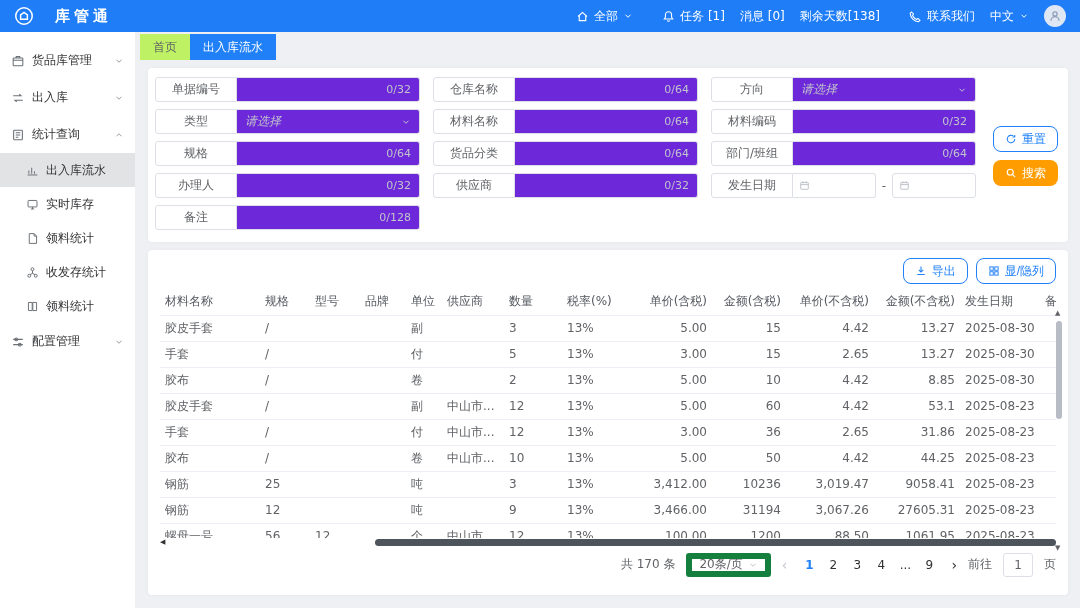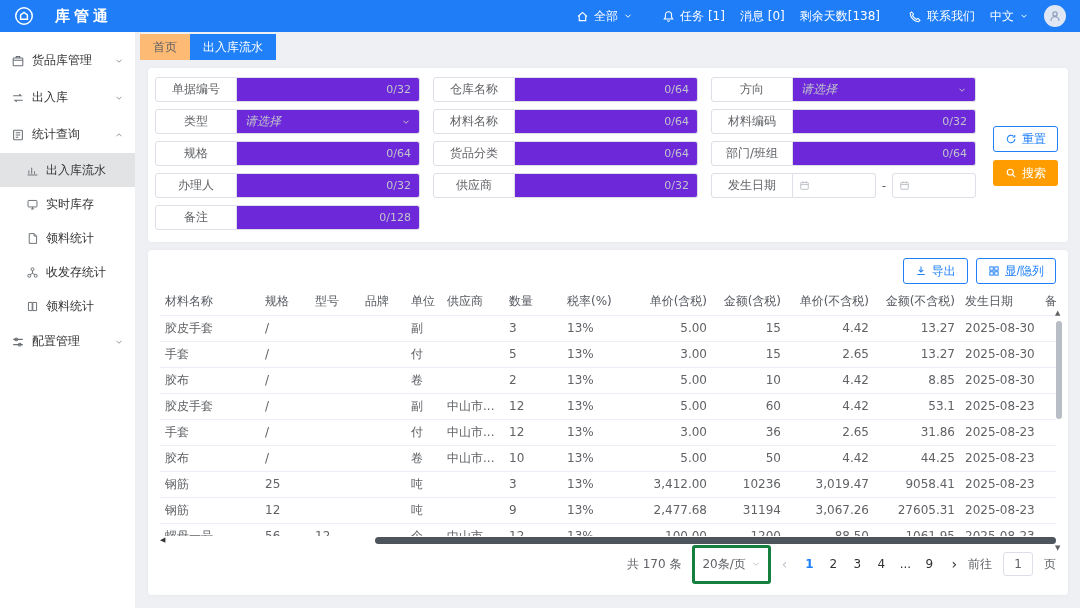--- a/index.html
+++ b/index.html
@@ -20,41 +20,41 @@
   .sidebar { width:135px; background:#fff; padding-top:10px; flex-shrink:0; }
   .snav { display:flex; align-items:center; gap:7px; height:37px; padding:0 11px; cursor:pointer; color:#303133; }
   .snav .chev { margin-left:auto; color:#909399; }
   .ssub { padding-left:26px; height:34px; }
   .ssub.active { background:#e2e3e5; }
   .sicon { color:#6b7075; flex-shrink:0; }
   .slabel { white-space:nowrap; overflow:hidden; }
 
   .main { flex:1; min-width:0; display:flex; flex-direction:column; }
   .tabbar { height:28px; display:flex; align-items:flex-end; padding-left:5px; }
-  .tab { height:26px; display:flex; align-items:center; padding:0 13px; background:#fdba74; color:#606266; cursor:pointer; }
+  .tab { height:26px; display:flex; align-items:center; padding:0 13px; background:#bef264; color:#606266; cursor:pointer; }
   .tab.active { background:var(--accent,#2080f7); color:#fff; }
 
   .content { flex:1; padding:8px 12px 0 13px; }
   .card { background:#fff; border-radius:4px; box-shadow:0 0 4px rgba(0,0,0,.04); }
 
   
   .filter-card { position:relative; padding:9px 86px 12px 7px; margin-bottom:8px; }
   .filter-grid { display:grid; grid-template-columns:repeat(3,265px); gap:7px 13px; }
   .field { display:flex; height:25px; }
   .flabel { width:82px; flex-shrink:0; border:1px solid #dcdfe6; border-radius:3px 0 0 3px; display:flex; align-items:center; justify-content:center; color:#606266; background:#fff; }
   .fctrl { flex:1; min-width:0; border:1px solid #dcdfe6; border-left:none; border-radius:0 3px 3px 0; display:flex; align-items:center; padding:0 8px; background:#6d28d9; }
   .fcounter { margin-left:auto; color:#c0c4cc; font-size:11px; }
   .fctrl.select { justify-content:space-between; color:#c0c4cc; }
   .placeholder { color:#c0c4cc;font-style:italic; }
   .daterange { flex:1; min-width:0; display:flex; align-items:center; gap:6px; }
   .dateinput { flex:1; min-width:0; height:25px; border:1px solid #dcdfe6; border-radius:3px; display:flex; align-items:center; padding:0 6px; color:#b8bcc4; }
   .dateinput.joined { border-left:none; border-radius:0 3px 3px 0; }
   .dash { color:#606266; }
   .filter-actions { position:absolute; top:58px; right:10px; display:flex; flex-direction:column; gap:8px; }
-  .btn { height:26px; display:inline-flex; align-items:center; justify-content:center; gap:5px; padding:0 11px; border-radius:3px; font-size:12px; cursor:pointer; background:#fff; border:1px solid transparent; white-space:nowrap; }
+  .btn { height:26px; display:inline-flex; align-items:center; justify-content:center; gap:5px; padding:0 11px; border-radius:8px; font-size:12px; cursor:pointer; background:#fff; border:1px solid transparent; white-space:nowrap; }
   .btn.outline { border-color:var(--accent,#409eff); color:var(--accent,#409eff); }
   .btn.orange { background:var(--search-orange,#ff9c00); color:#fff; }
 
   
   .table-card { position:relative; height:345px; padding:8px 12px 12px; display:flex; flex-direction:column; }
   .table-toolbar { display:flex; justify-content:flex-end; gap:8px; }
   .table-wrap { margin-top:5px; width:896px; overflow:hidden; }
   table { table-layout:fixed; width:920px; border-collapse:collapse; }
   th,td { height:26px; padding:0 5px; border-bottom:1px solid #ebeef5; text-align:left; white-space:nowrap; overflow:hidden; font-weight:normal; font-size:12px; }
   th { color:#55595f; }
@@ -65,21 +65,21 @@
   .harrow { position:absolute; left:0; top:-1px; font-size:7px; color:#303133; }
   .hthumb { position:absolute; left:24%; right:0; top:0; height:7px; background:#4e545b; border-radius:4px; }
 
   .vscroll { position:absolute; top:64px; bottom:48px; right:4px; width:10px; }
   .varrow { position:absolute; left:1px; font-size:7px; color:#606266; }
   .varrow.up { top:-5px; }
   .varrow.down { bottom:-5px; }
   .vthumb { position:absolute; top:7px; left:2px; width:6px; height:42%; background:#b8bcc4; border-radius:3px; }
 
   .pagination { height:38px; display:flex; align-items:center; justify-content:flex-end; gap:11px; color:#606266; }
-  .psize { height:39px; border:3px solid #15803d; border-radius:3px; padding:0 7px; display:flex; align-items:center; gap:5px; cursor:pointer; }
+  .psize { height:24px; border:6px solid #15803d; border-radius:3px; padding:0 7px; display:flex; align-items:center; gap:5px; cursor:pointer; }
   .pbtn { font-size:14px; color:#303133; cursor:pointer; line-height:1; }
   .pbtn.prev { color:#c0c4cc; }
   .pages { display:flex; gap:2px; }
   .page { min-width:22px; text-align:center; color:#303133; cursor:pointer; }
   .page.active { color:var(--accent,#409eff); font-weight:bold; }
   .goto-input { width:30px; height:24px; border:1px solid #dcdfe6; border-radius:3px; display:inline-flex; align-items:center; justify-content:center; color:#606266; }
 </style>
 </head>
 <body>
 
@@ -515,21 +515,21 @@
                 </tr>
                 <tr>
                   <td>钢筋</td>
                   <td>12</td>
                   <td></td>
                   <td></td>
                   <td>吨</td>
                   <td></td>
                   <td>9</td>
                   <td>13%</td>
-                  <td class="num">2,477.68</td>
+                  <td class="num">3,466.00</td>
                   <td class="num">31194</td>
                   <td class="num">3,067.26</td>
                   <td class="num">27605.31</td>
                   <td>2025-08-23</td>
                   <td></td>
                 </tr>
                 <tr>
                   <td>螺母一号</td>
                   <td>56</td>
                   <td>12</td>

